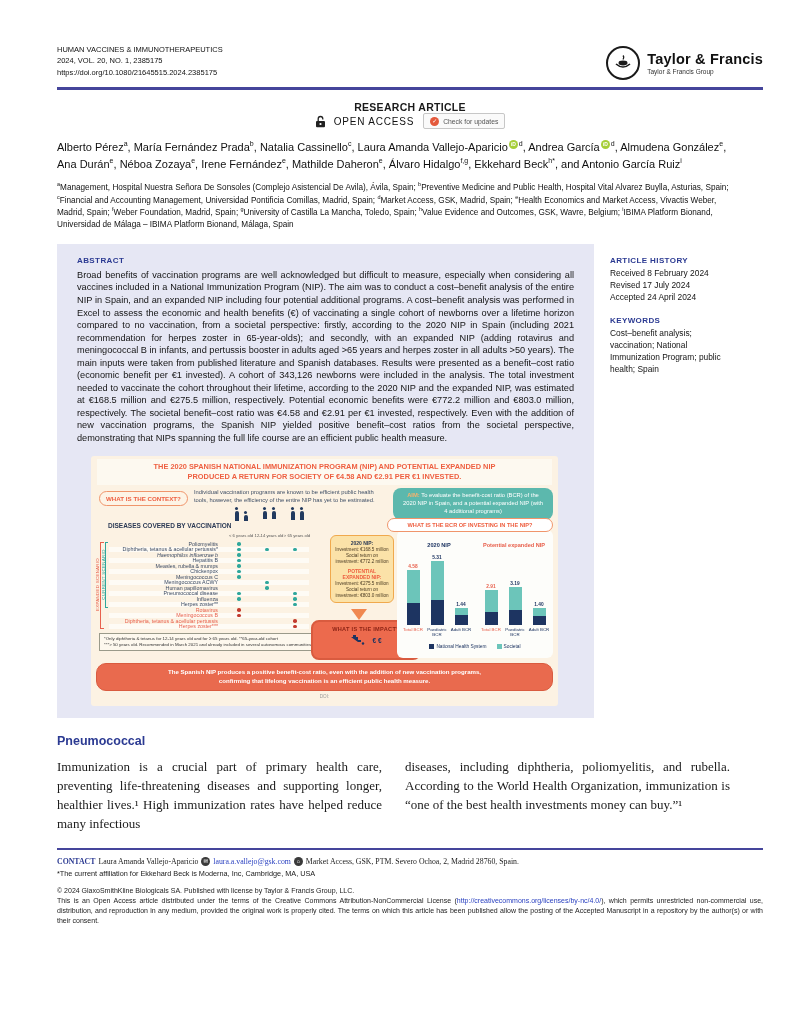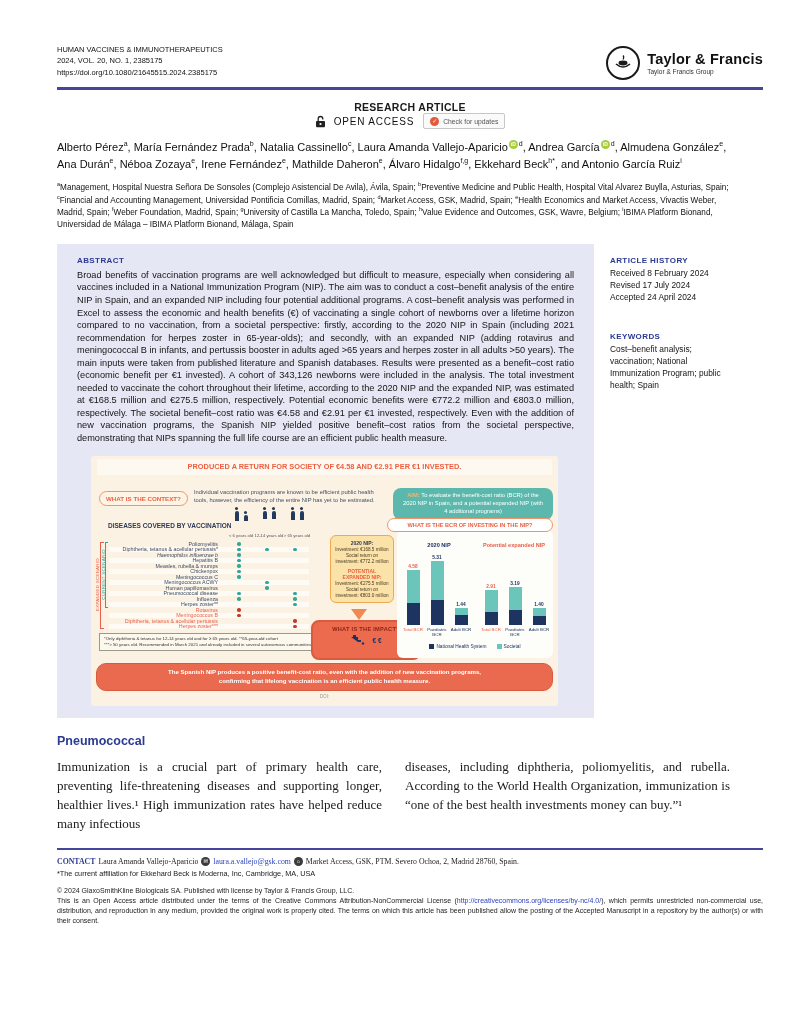--- a/index.html
+++ b/index.html
@@ -41,21 +41,21 @@
   .affils { margin-top:9px; font-size:8.2px; line-height:1.45; color:#111; width:672px; }
   .affils sup { font-size:5.5px; }
 
   
   .abs-region { display:flex; margin-top:13px; gap:16px; }
   .abs-box { width:537px; background:#e6e7f4; padding:12px 20px 12px 20px; }
   .abs-h, .side-h { font-size:8px; font-weight:bold; color:#2b3a92; letter-spacing:.4px; }
   .abs-t { font-size:9.2px; line-height:1.36; text-align:justify; margin-top:4px; color:#141414; }
   .side { width:126px; padding-top:12px; }
   .side-t { font-size:8.4px; line-height:1.45; margin-top:2px; color:#141414; }
-  .kw { margin-top:28px; }
+  .kw { margin-top:12px; }
 
   
   .figure { position:relative; width:467px; height:250px; background:#fcf2e3; border-radius:3px;
     margin:12px 0 0 14px; overflow:hidden; }
   .fig-title { position:absolute; left:6px; right:6px; top:3px; background:#fdf9f0;
     color:#ee5f40; font-weight:bold; font-size:7.4px; text-align:center; line-height:1.35; padding:3px 8px; }
   .ctx-pill { position:absolute; left:8px; top:35px; border:1.2px solid #f0956b; border-radius:9px;
     background:#fdf4e6; color:#ee5f40; font-weight:bold; font-size:6.2px; padding:3px 6px; }
   .ctx-text { position:absolute; left:103px; top:33px; width:190px; font-size:5.8px; line-height:1.3; color:#3f4f66; }
   .aim-box { position:absolute; left:302px; top:32px; width:160px; background:#5cb8ad; border-radius:8px;
@@ -197,20 +197,21 @@
 
   <div class="affils"><sup>a</sup>Management, Hospital Nuestra Señora De Sonsoles (Complejo Asistencial De Avila), Ávila, Spain; <sup>b</sup>Preventive Medicine and Public Health, Hospital Vital Alvarez Buylla, Asturias, Spain; <sup>c</sup>Financial and Accounting Management, Universidad Pontificia Comillas, Madrid, Spain; <sup>d</sup>Market Access, GSK, Madrid, Spain; <sup>e</sup>Health Economics and Market Access, Vivactis Weber, Madrid, Spain; <sup>f</sup>Weber Foundation, Madrid, Spain; <sup>g</sup>University of Castilla La Mancha, Toledo, Spain; <sup>h</sup>Value Evidence and Outcomes, GSK, Wavre, Belgium; <sup>i</sup>IBIMA Platform Bionand, Universidad de Málaga – IBIMA Platform Bionand, Málaga, Spain</div>
 
   <div class="abs-region">
     <div class="abs-box">
       <div class="abs-h">ABSTRACT</div>
       <div class="abs-t">Broad benefits of vaccination programs are well acknowledged but difficult to measure, especially when considering all vaccines included in a National Immunization Program (NIP). The aim was to conduct a cost–benefit analysis of the entire NIP in Spain, and an expanded NIP including four potential additional programs. A cost–benefit analysis was performed in Excel to assess the economic and health benefits (€) of vaccinating a single cohort of newborns over a lifetime horizon compared to no vaccination, from a societal perspective: firstly, according to the 2020 NIP in Spain (including 2021 recommendation for herpes zoster in 65-year-olds); and secondly, with an expanded NIP (adding rotavirus and meningococcal B in infants, and pertussis booster in adults aged &gt;65 years and herpes zoster in all adults &gt;50 years). The main inputs were taken from published literature and Spanish databases. Results were presented as a benefit–cost ratio (economic benefit per €1 invested). A cohort of 343,126 newborns were included in the analysis. The total investment needed to vaccinate the cohort throughout their lifetime, according to the 2020 NIP and the expanded NIP, was estimated at €168.5 million and €275.5 million, respectively. Potential economic benefits were €772.2 million and €803.0 million, respectively. The societal benefit–cost ratio was €4.58 and €2.91 per €1 invested, respectively. Even with the addition of new vaccination programs, the Spanish NIP yielded positive benefit–cost ratios from the societal perspective, demonstrating that NIPs spanning the full life course are an efficient public health measure.</div>
 
       <div class="figure">
         <div class="fig-title">
+          <div>THE 2020 SPANISH NATIONAL IMMUNIZATION PROGRAM (NIP) AND POTENTIAL EXPANDED NIP</div>
           <div>PRODUCED A RETURN FOR SOCIETY OF €4.58 AND €2.91 PER €1 INVESTED.</div>
         </div>
 
         <div class="ctx-pill">WHAT IS THE CONTEXT?</div>
         <div class="ctx-text">Individual vaccination programs are known to be efficient public health tools, however, the efficiency of the entire NIP has yet to be estimated.</div>
 
         <div class="aim-box">
           <span class="aim-label">AIM:</span>
           <span>To evaluate the benefit-cost ratio (BCR) of the 2020 NIP in Spain, and a potential expanded NIP (with 4 additional programs)</span>
         </div>

